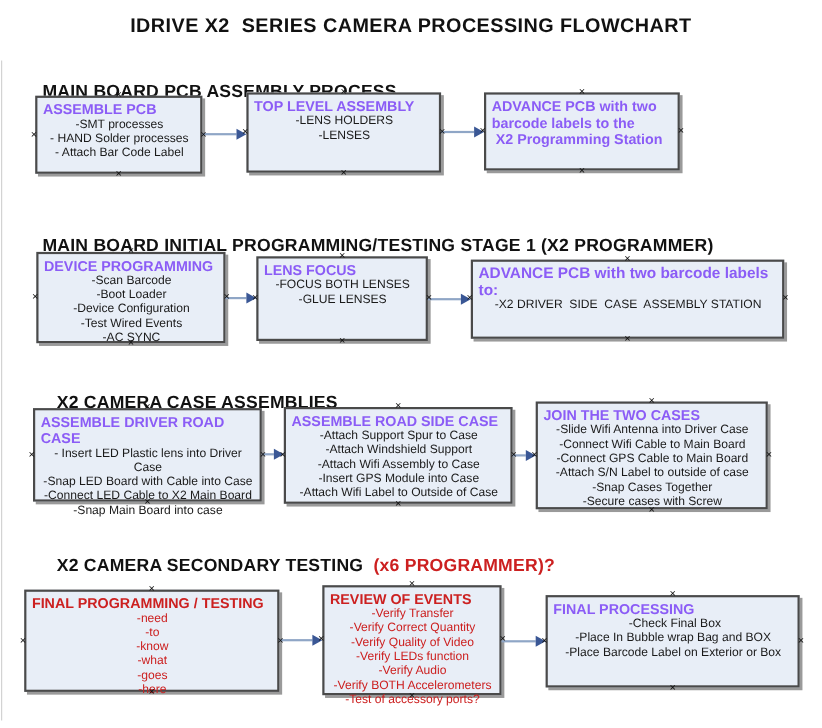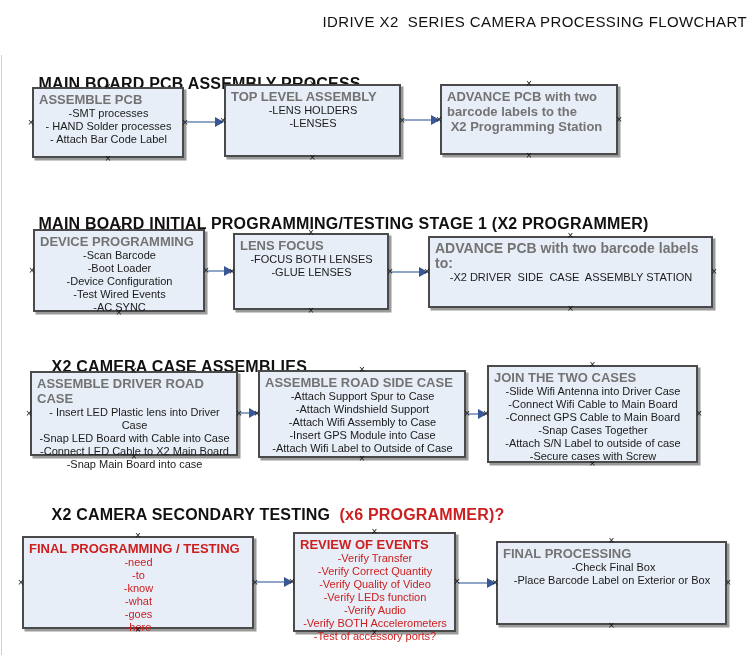--- a/index.html
+++ b/index.html
@@ -1,28 +1,28 @@
 <!DOCTYPE html>
 <html style="--box-fill: #E8EEF7; --box-border: #4A4A4A; --box-shadow: #9A9A9A; --arrow-line: #8FA6C6; --arrow-head: #3A5795; --red-text: #CC2020;"><head>
 <meta charset="utf-8">
 <style>
   html,body{margin:0;padding:0;background:#ffffff;}
   body{font-family:"Liberation Sans",sans-serif;}
   .canvas{position:relative;width:747px;height:662px;background:#fff;overflow:hidden;}
   .page-edge{position:absolute;left:1px;top:55px;width:1px;height:600px;background:#cfcfcf;}
-  .doc-title{position:absolute;top:13px;left:0;width:100%;text-align:right;
-    font-size:15px;font-weight:normal;letter-spacing:0.4px;color:#111;white-space:pre;}
+  .doc-title{position:absolute;top:13px;left:0;width:100%;text-align:center;
+    font-size:18px;font-weight:bold;letter-spacing:0.4px;color:#111;white-space:pre;}
   .section-heading{position:absolute;font-size:16px;font-weight:bold;color:#111;
     letter-spacing:0.2px;white-space:pre;}
   .section-heading .red-part{color:var(--red-text,#CC2020);}
   .fbox{position:absolute;background:var(--box-fill,#E8EEF7);
     border:2px solid var(--box-border,#4A4A4A);
     box-shadow:2.5px 2.5px 0 var(--box-shadow,#9A9A9A);
     box-sizing:border-box;padding:3px 4px 0 5px;overflow:visible;}
-  .fbox-title{font-size:13px;font-weight:bold;line-height:15px;color:#737373;white-space:pre-wrap;}
+  .fbox-title{font-size:13px;font-weight:bold;line-height:15px;color:#8b5cf6;white-space:pre-wrap;}
   .title-sm{font-size:14px;}
   .fbox-item{font-size:11px;line-height:13px;color:#1a1a1a;white-space:pre-wrap;text-align:center;}
   .red-box .fbox-title,.red-box .fbox-item{color:var(--red-text,#CC2020);}
   .cp{position:absolute;font-size:10px;line-height:8px;color:#111;z-index:3;font-weight:normal;}
   .cp-t{top:-6px;left:50%;transform:translateX(-50%);}
   .cp-b{bottom:-7px;left:50%;transform:translateX(-50%);}
   .cp-l{left:-6px;top:50%;transform:translateY(-50%);}
   .cp-r{right:-6px;top:50%;transform:translateY(-50%);}
   .arrow{position:absolute;height:10px;display:flex;align-items:center;}
   .arrow-line{flex:1;height:2px;background:var(--arrow-line,#8FA6C6);}
@@ -141,22 +141,22 @@
 
   <div class="fbox" style="left:487px;top:365px;width:211px;height:98px">
     <span class="cp cp-t">×</span>
     <span class="cp cp-b">×</span>
     <span class="cp cp-l">×</span>
     <span class="cp cp-r">×</span>
     <div class="fbox-title">JOIN THE TWO CASES</div>
     <div class="fbox-item">-Slide Wifi Antenna into Driver Case</div>
     <div class="fbox-item">-Connect Wifi Cable to Main Board</div>
     <div class="fbox-item">-Connect GPS Cable to Main Board</div>
+    <div class="fbox-item">-Attach S/N Label to outside of case</div>
     <div class="fbox-item">-Snap Cases Together</div>
-    <div class="fbox-item">-Attach S/N Label to outside of case</div>
     <div class="fbox-item">-Secure cases with Screw</div>
   </div>
 
   <div class="fbox red-box" style="left:22px;top:536px;width:232px;height:93px">
     <span class="cp cp-t">×</span>
     <span class="cp cp-b">×</span>
     <span class="cp cp-l">×</span>
     <span class="cp cp-r">×</span>
     <div class="fbox-title">FINAL PROGRAMMING / TESTING</div>
     <div class="fbox-item">-need</div>
@@ -182,20 +182,21 @@
     <div class="fbox-item">-Test of accessory ports?</div>
   </div>
 
   <div class="fbox" style="left:496px;top:541px;width:231px;height:84px">
     <span class="cp cp-t">×</span>
     <span class="cp cp-b">×</span>
     <span class="cp cp-l">×</span>
     <span class="cp cp-r">×</span>
     <div class="fbox-title">FINAL PROCESSING</div>
     <div class="fbox-item"> -Check Final Box</div>
+    <div class="fbox-item">-Place In Bubble wrap Bag and BOX</div>
     <div class="fbox-item">-Place Barcode Label on Exterior or Box</div>
   </div>
 
   <div class="arrow" style="left:184px;top:117px;width:40px">
     <span class="arrow-line"></span>
       <span class="arrow-head"></span>
   </div>
   <div class="arrow" style="left:401px;top:115px;width:39px">
     <span class="arrow-line"></span>
       <span class="arrow-head"></span>

